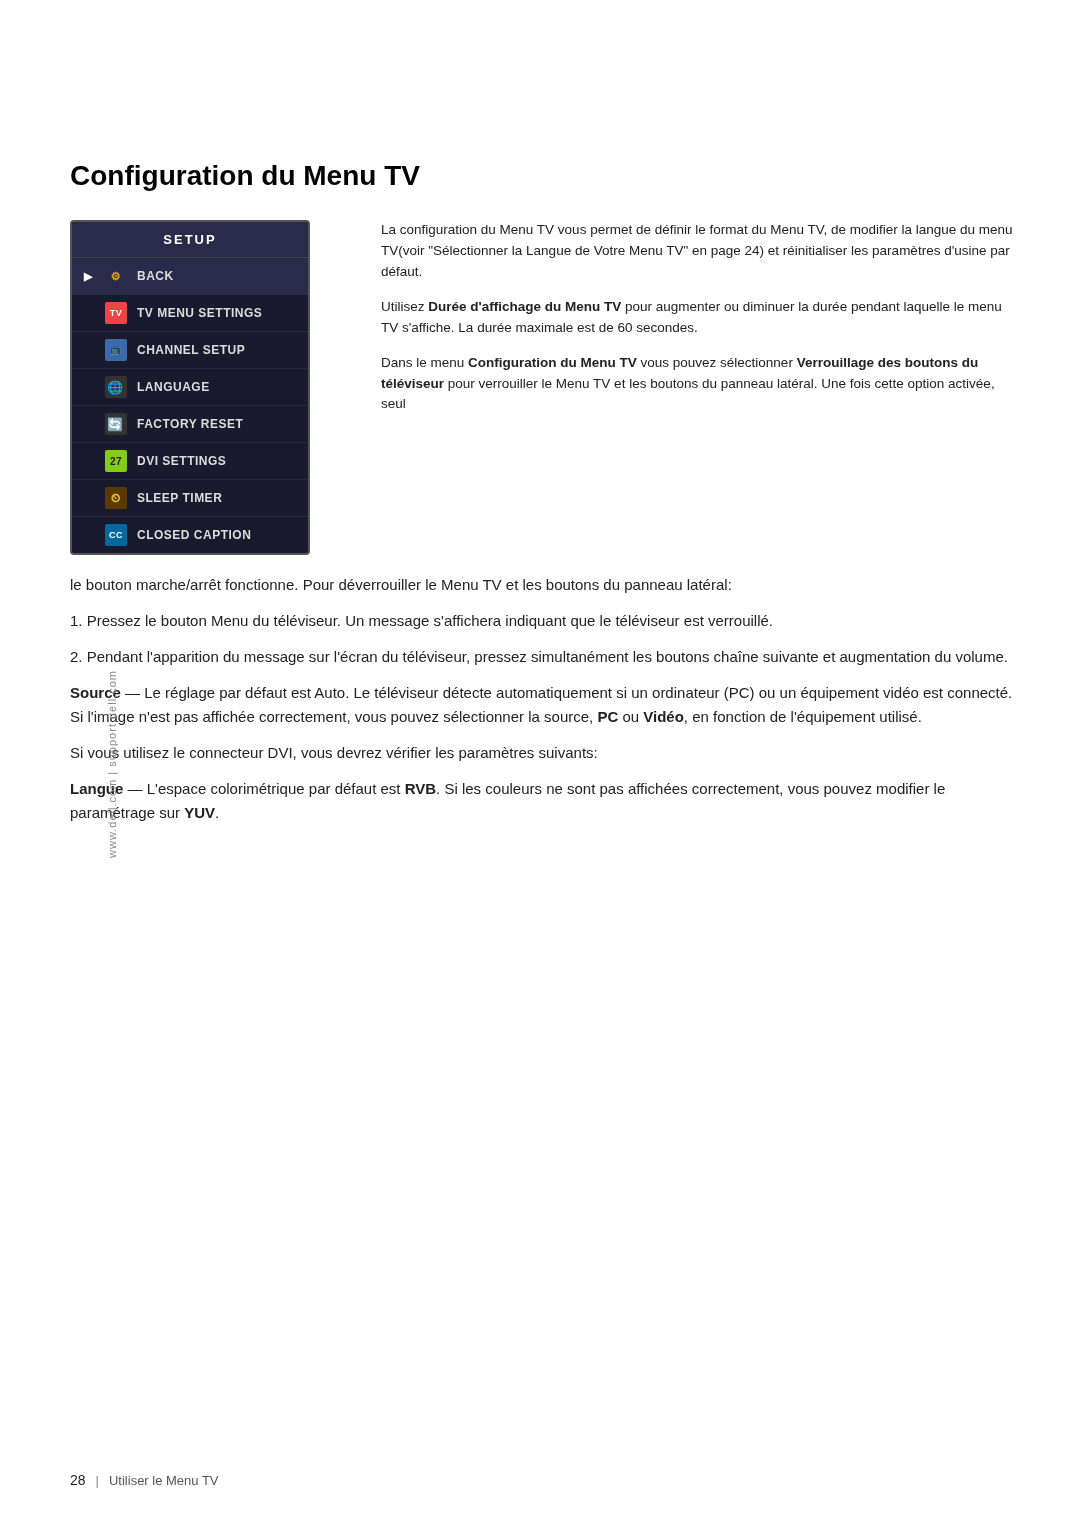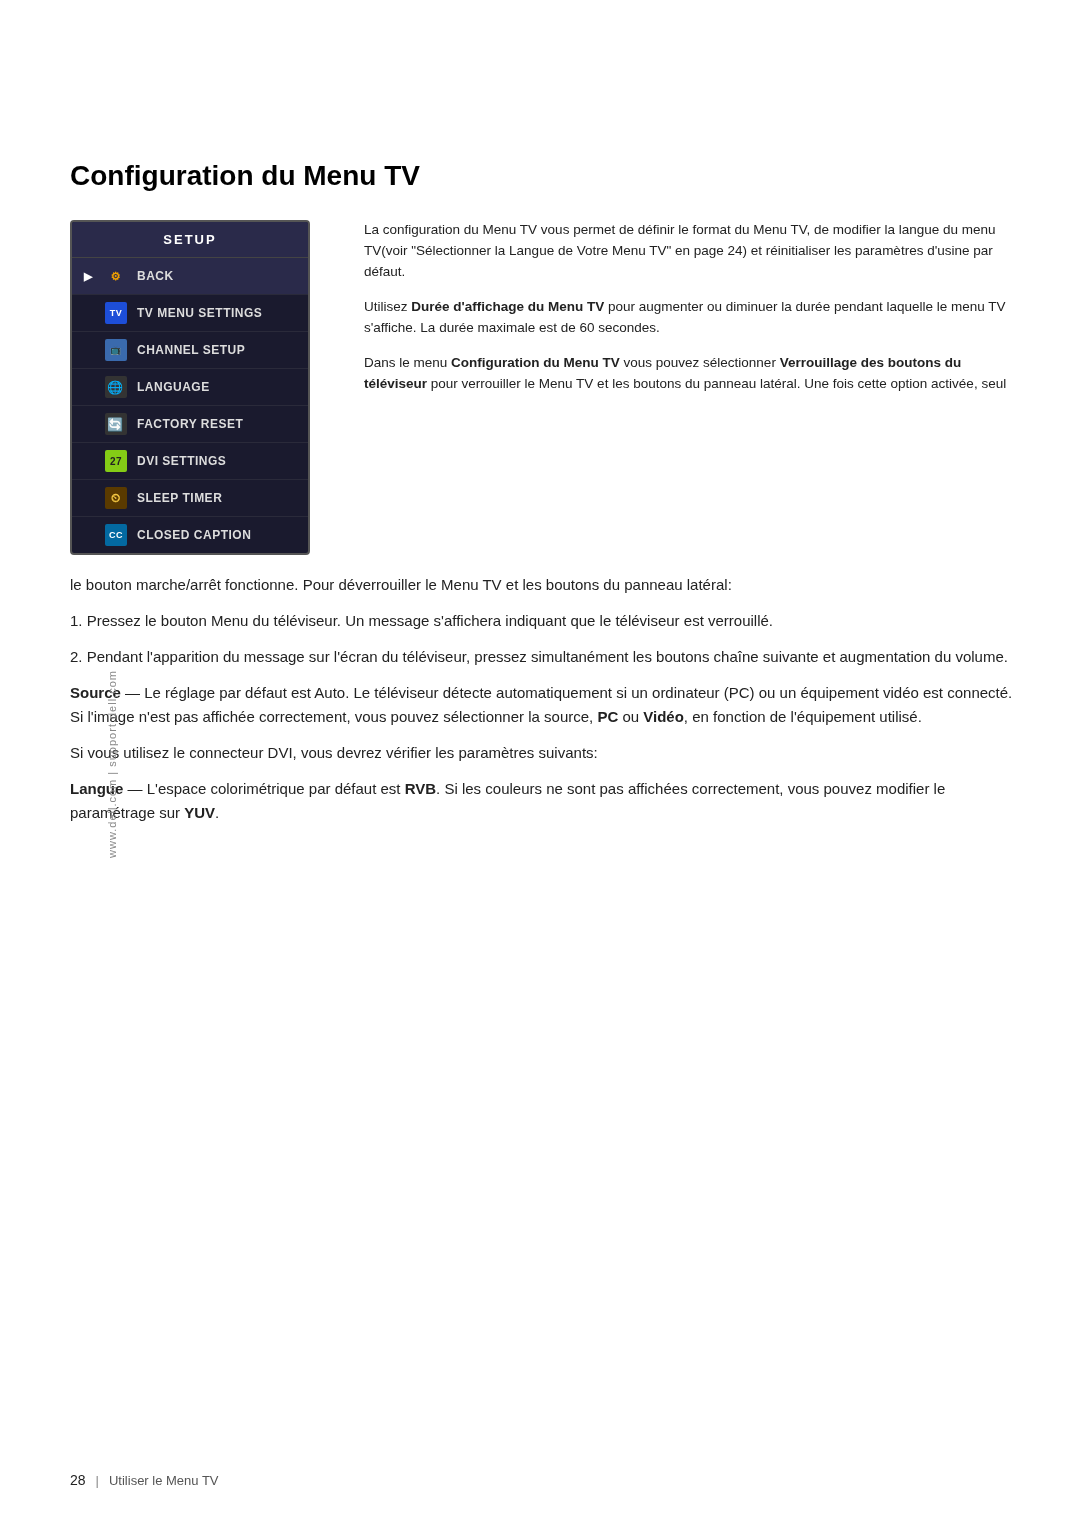--- a/index.html
+++ b/index.html
@@ -37,21 +37,21 @@
     .page-title {
       font-size: 28px;
       font-weight: bold;
       color: #000;
       margin-bottom: 28px;
     }
 
     
     .two-col {
       display: flex;
-      gap: 30px;
+      gap: 47px;
       align-items: flex-start;
     }
 
     
     .menu-mockup {
       min-width: 240px;
       max-width: 260px;
       background: #1a1a2e;
       border: 2px solid #555;
       border-radius: 4px;
@@ -101,21 +101,21 @@
       height: 22px;
       display: flex;
       align-items: center;
       justify-content: center;
       flex-shrink: 0;
       border-radius: 2px;
       font-size: 11px;
       font-weight: bold;
     }
 
-    .icon-tv { background: #1d4ed8; color: #fff; }
+    .icon-tv { background: #ef4444; color: #fff; }
     .icon-ch { background: #3a6aad; color: #fff; }
     .icon-lang { background: #333; color: #f0a000; font-size: 14px; }
     .icon-reset { background: #333; color: #f0a000; font-size: 14px; }
     .icon-dvi { background: #84cc16; color: #222; }
     .icon-sleep { background: #5a3a00; color: #f5c842; }
     .icon-cc { background: #0369a1; color: #fff; font-size: 10px; }
     .icon-back { background: transparent; color: #f0a000; font-size: 14px; }
 
     
     .right-col {

